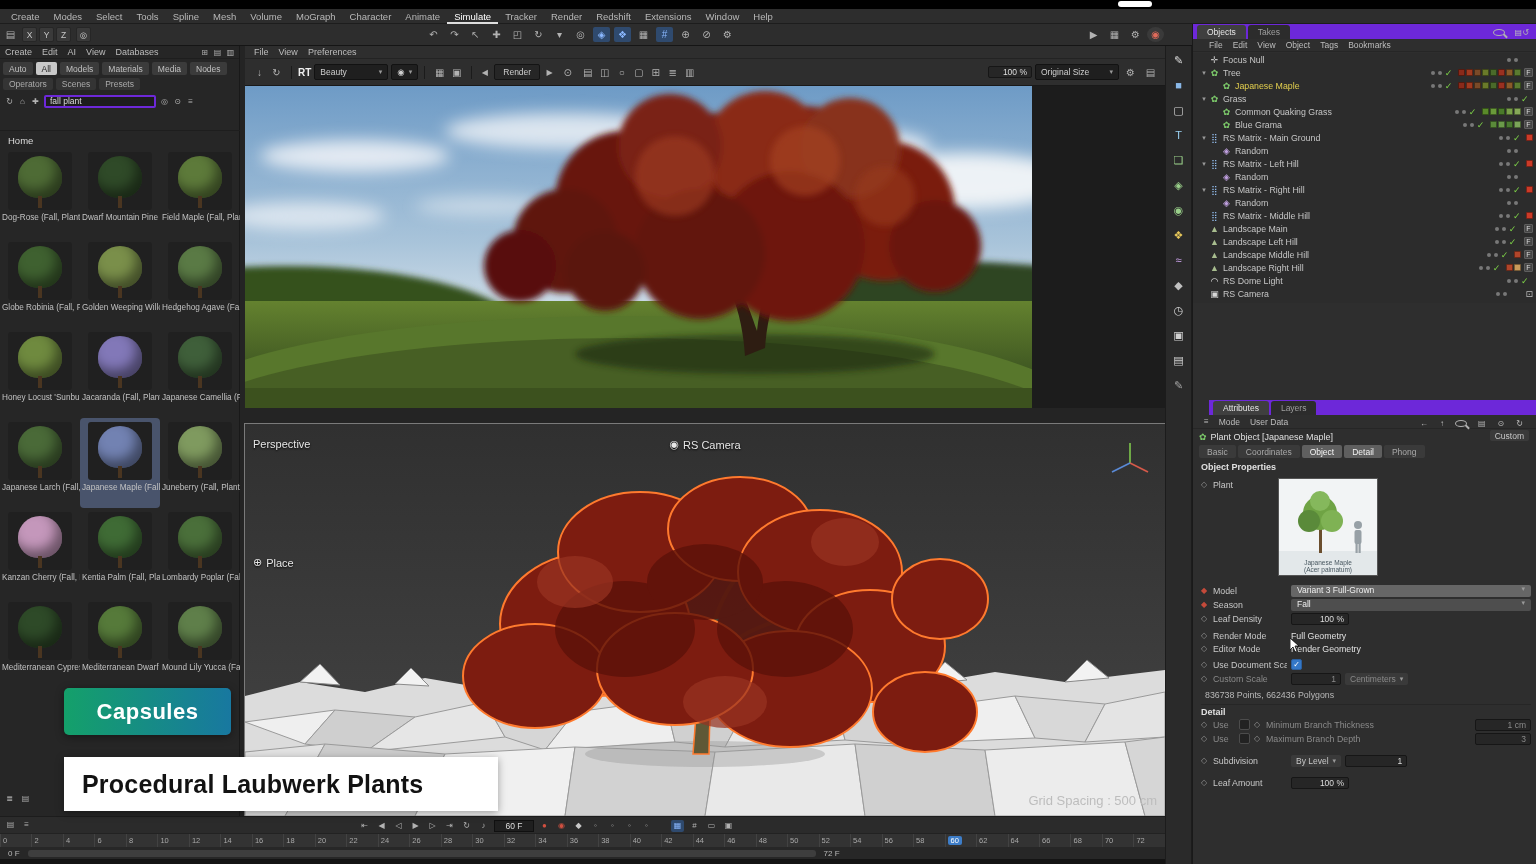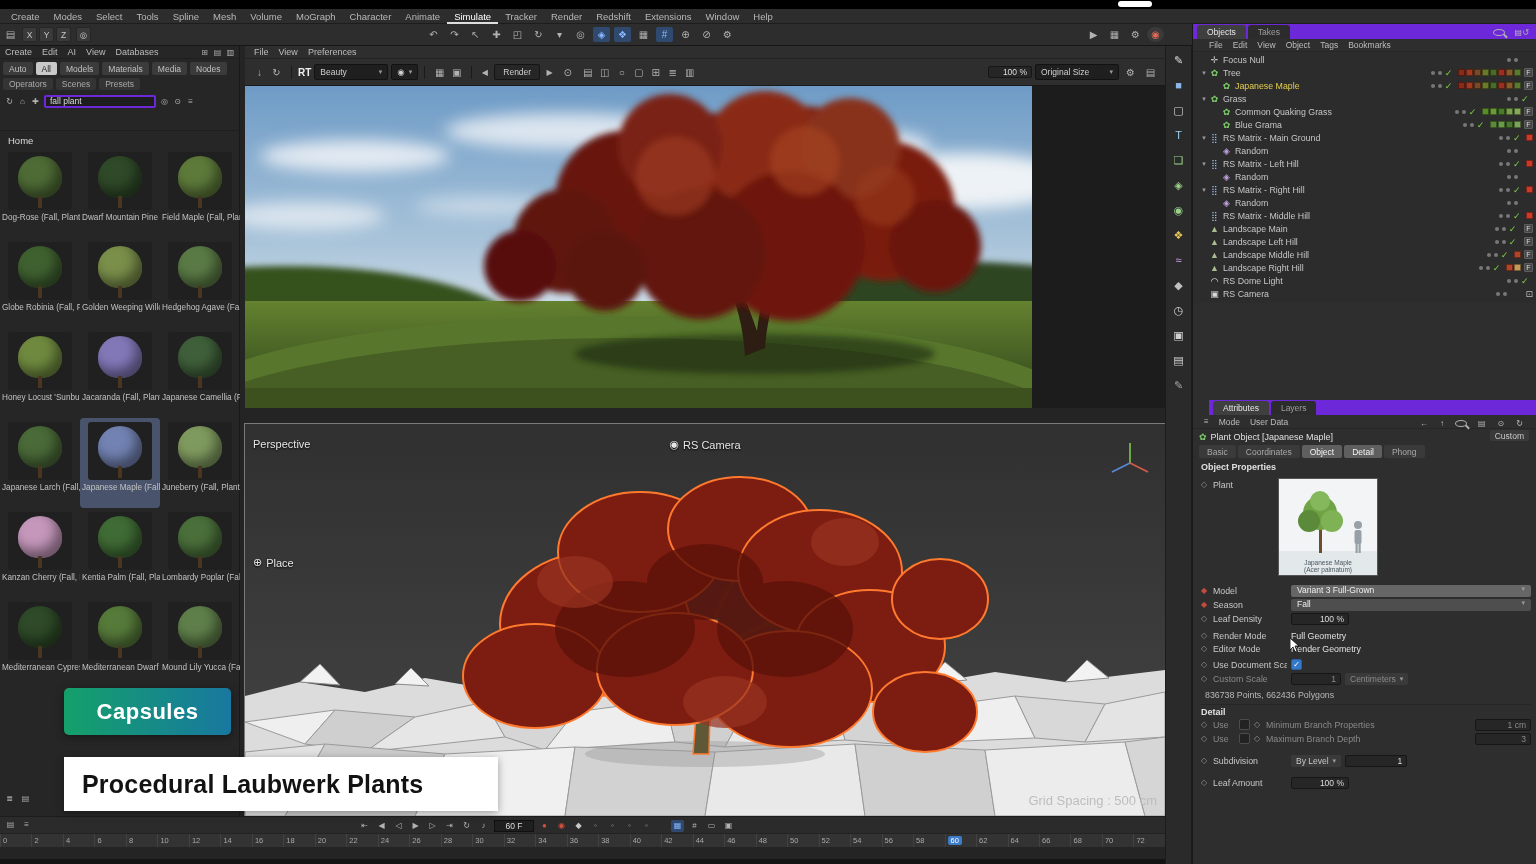--- a/index.html
+++ b/index.html
@@ -660,20 +660,25 @@
       <span class="rcell"><span class="rnum">56</span></span>
       <span class="rcell"><span class="rnum">58</span></span>
       <span class="rcell selected"><span class="rnum">60</span></span>
       <span class="rcell"><span class="rnum">62</span></span>
       <span class="rcell"><span class="rnum">64</span></span>
       <span class="rcell"><span class="rnum">66</span></span>
       <span class="rcell"><span class="rnum">68</span></span>
       <span class="rcell"><span class="rnum">70</span></span>
       <span class="rcell"><span class="rnum">72</span></span>
     </div>
+  <div id="rangebar" class="ab">
+    <span style="margin-left:8px">0 F</span>
+    <span class="rtrack"></span>
+    <span>72 F</span>
+  </div>
   <div id="blackstrip" class="ab"></div>
 
   <div id="strip" class="ab">
 
   <span class="stripic" style="color: rgb(216, 216, 216);">✎</span>
       <span class="stripic" style="color: rgb(138, 184, 232);">■</span>
       <span class="stripic" style="color: rgb(216, 216, 216);">▢</span>
       <span class="stripic" style="color: rgb(154, 208, 240);">T</span>
       <span class="stripic" style="color: rgb(154, 208, 138);">❏</span>
       <span class="stripic" style="color: rgb(154, 208, 138);">◈</span>
@@ -1117,21 +1122,21 @@
           <span class="caret">▾</span>
         </span>
     </div>
     <div class="ab" style="left:12px;top:666px;font-size:8.8px;color:#b8b8b8">836738 Points, 662436 Polygons</div>
     <div class="sechead" style="top:680px;width:330px;border-top:1px solid #262626;padding-top:2px">Detail</div>
     <div class="arow" style="top:694px">
       <span class="dia">◇</span>
       <span style="width:22px" class="dim">Use</span>
       <span class="cb"></span>
       <span class="dia">◇</span>
-      <span class="dim" style="flex:1">Minimum Branch Properties</span>
+      <span class="dim" style="flex:1">Minimum Branch Thickness</span>
       <span class="nfield dim" style="width:56px">1 cm</span>
     </div>
     <div class="arow" style="top:708px">
       <span class="dia">◇</span>
       <span style="width:22px" class="dim">Use</span>
       <span class="cb"></span>
       <span class="dia">◇</span>
       <span class="dim" style="flex:1">Maximum Branch Depth</span>
       <span class="nfield dim" style="width:56px">3</span>
     </div>

